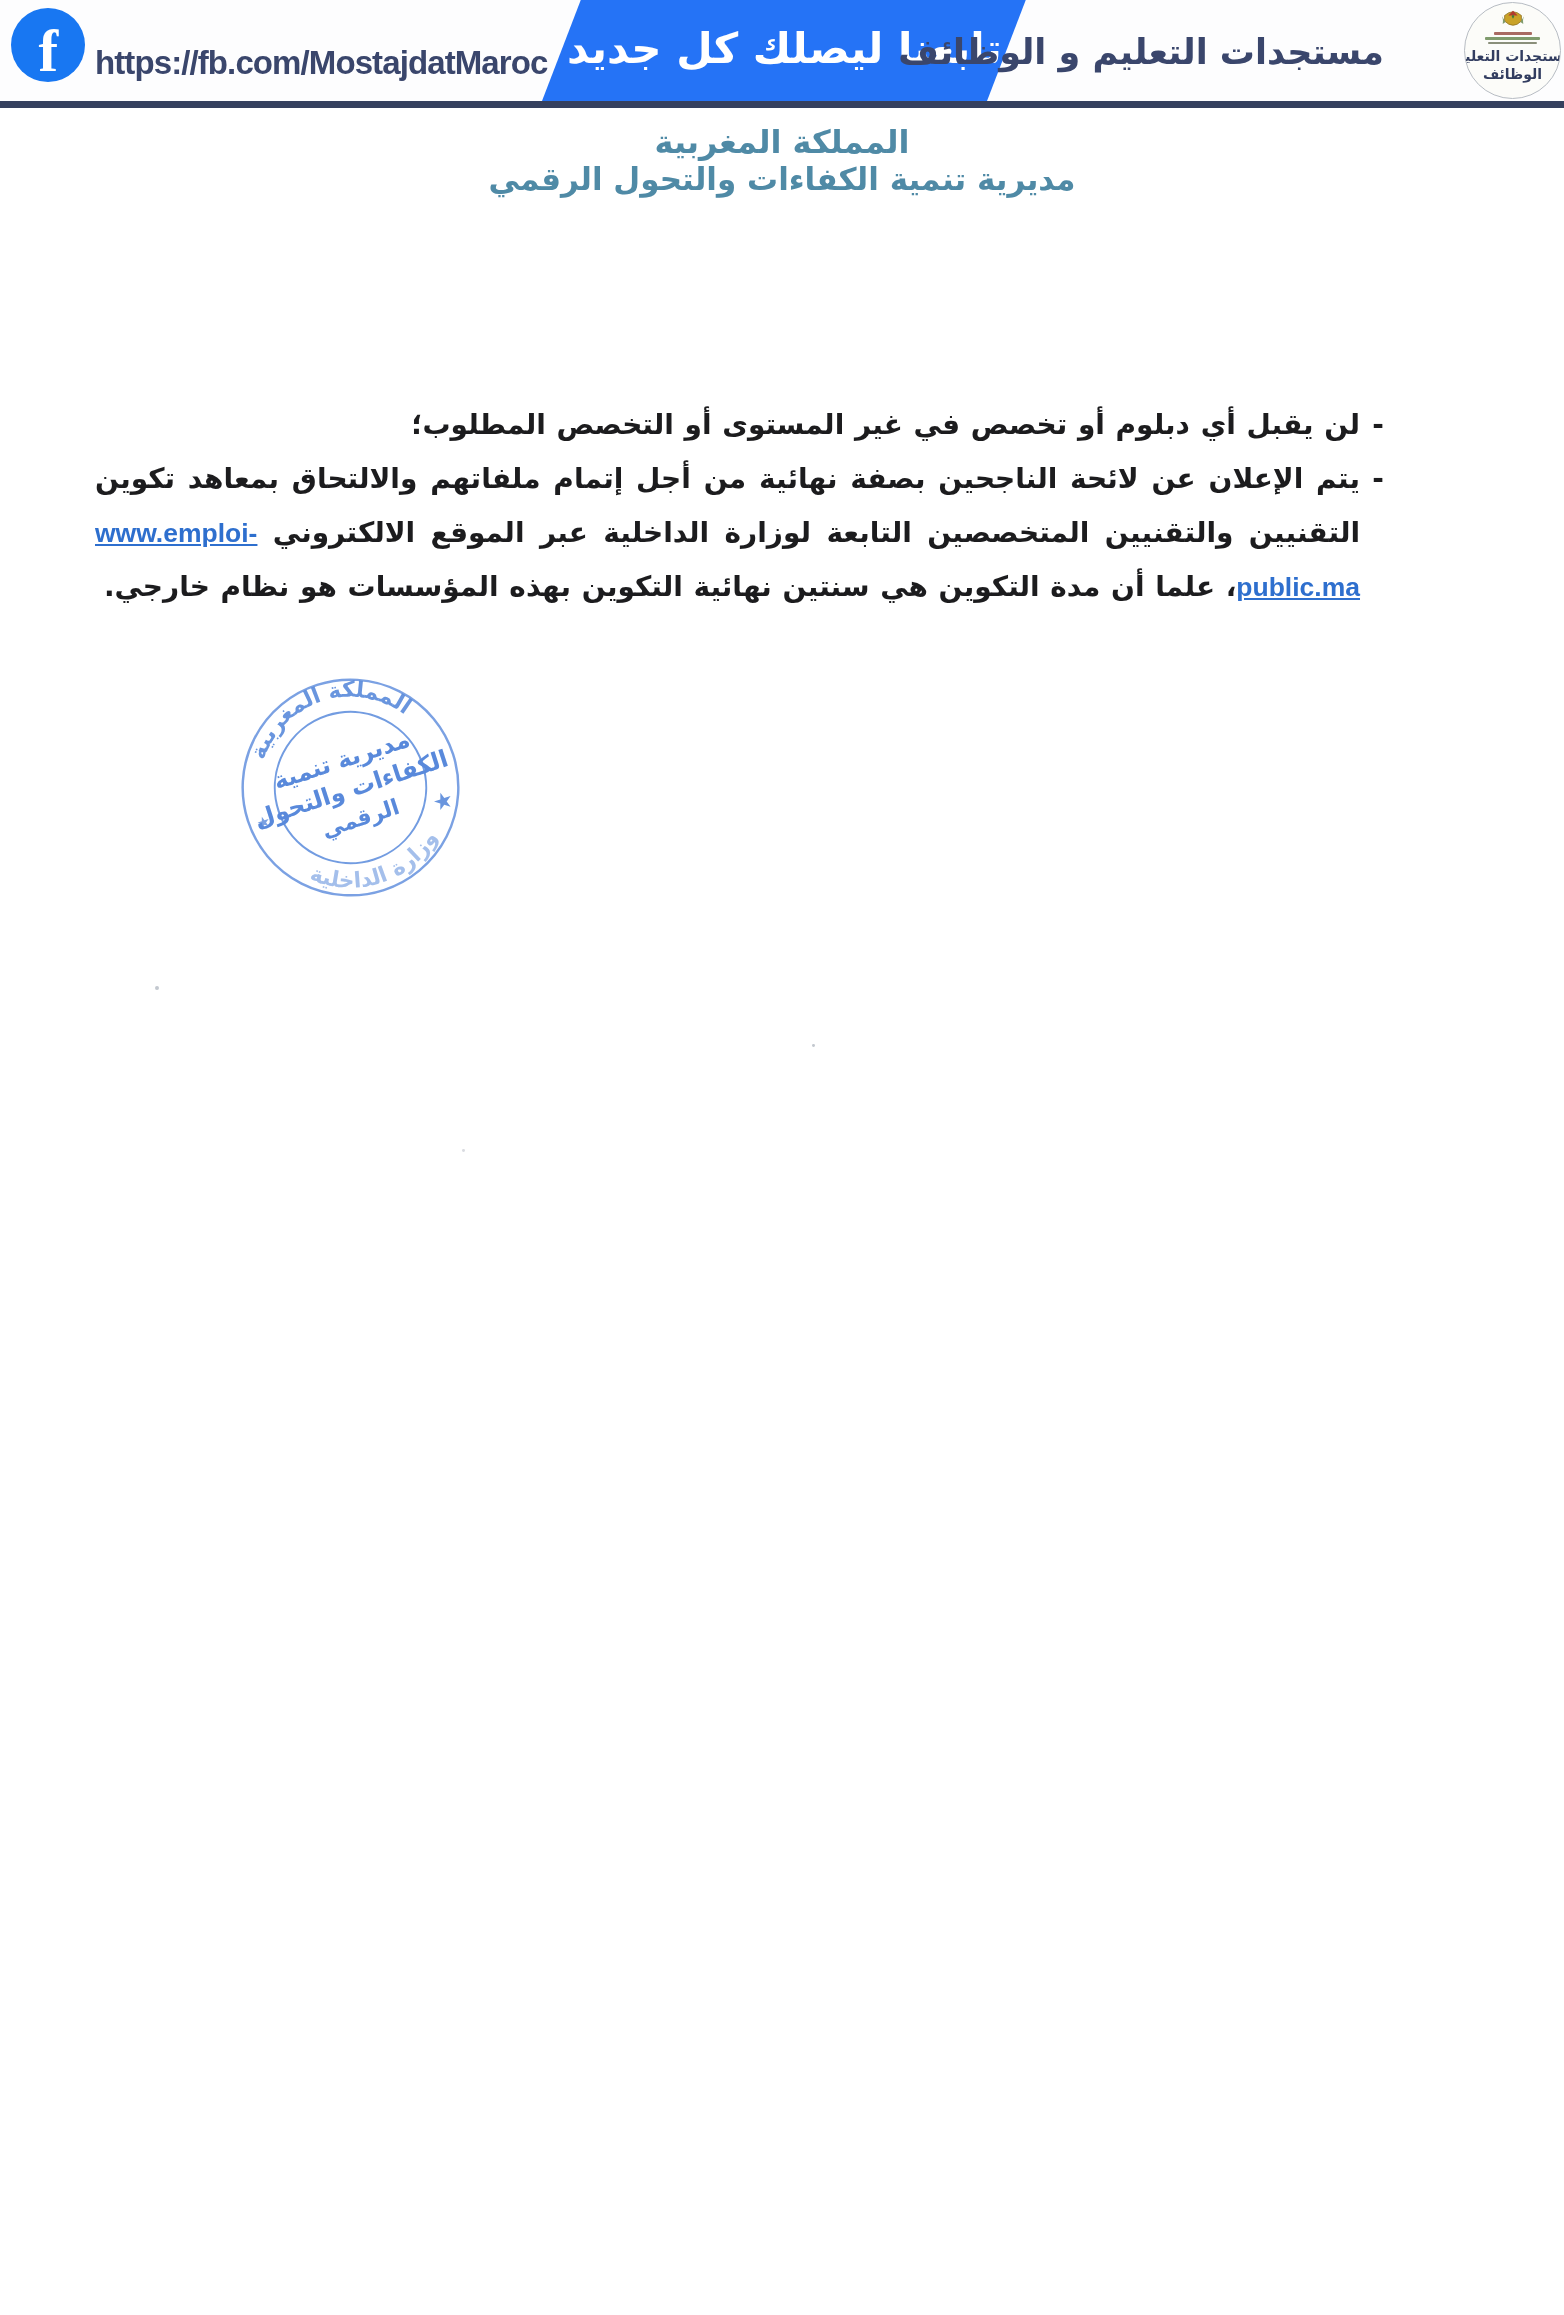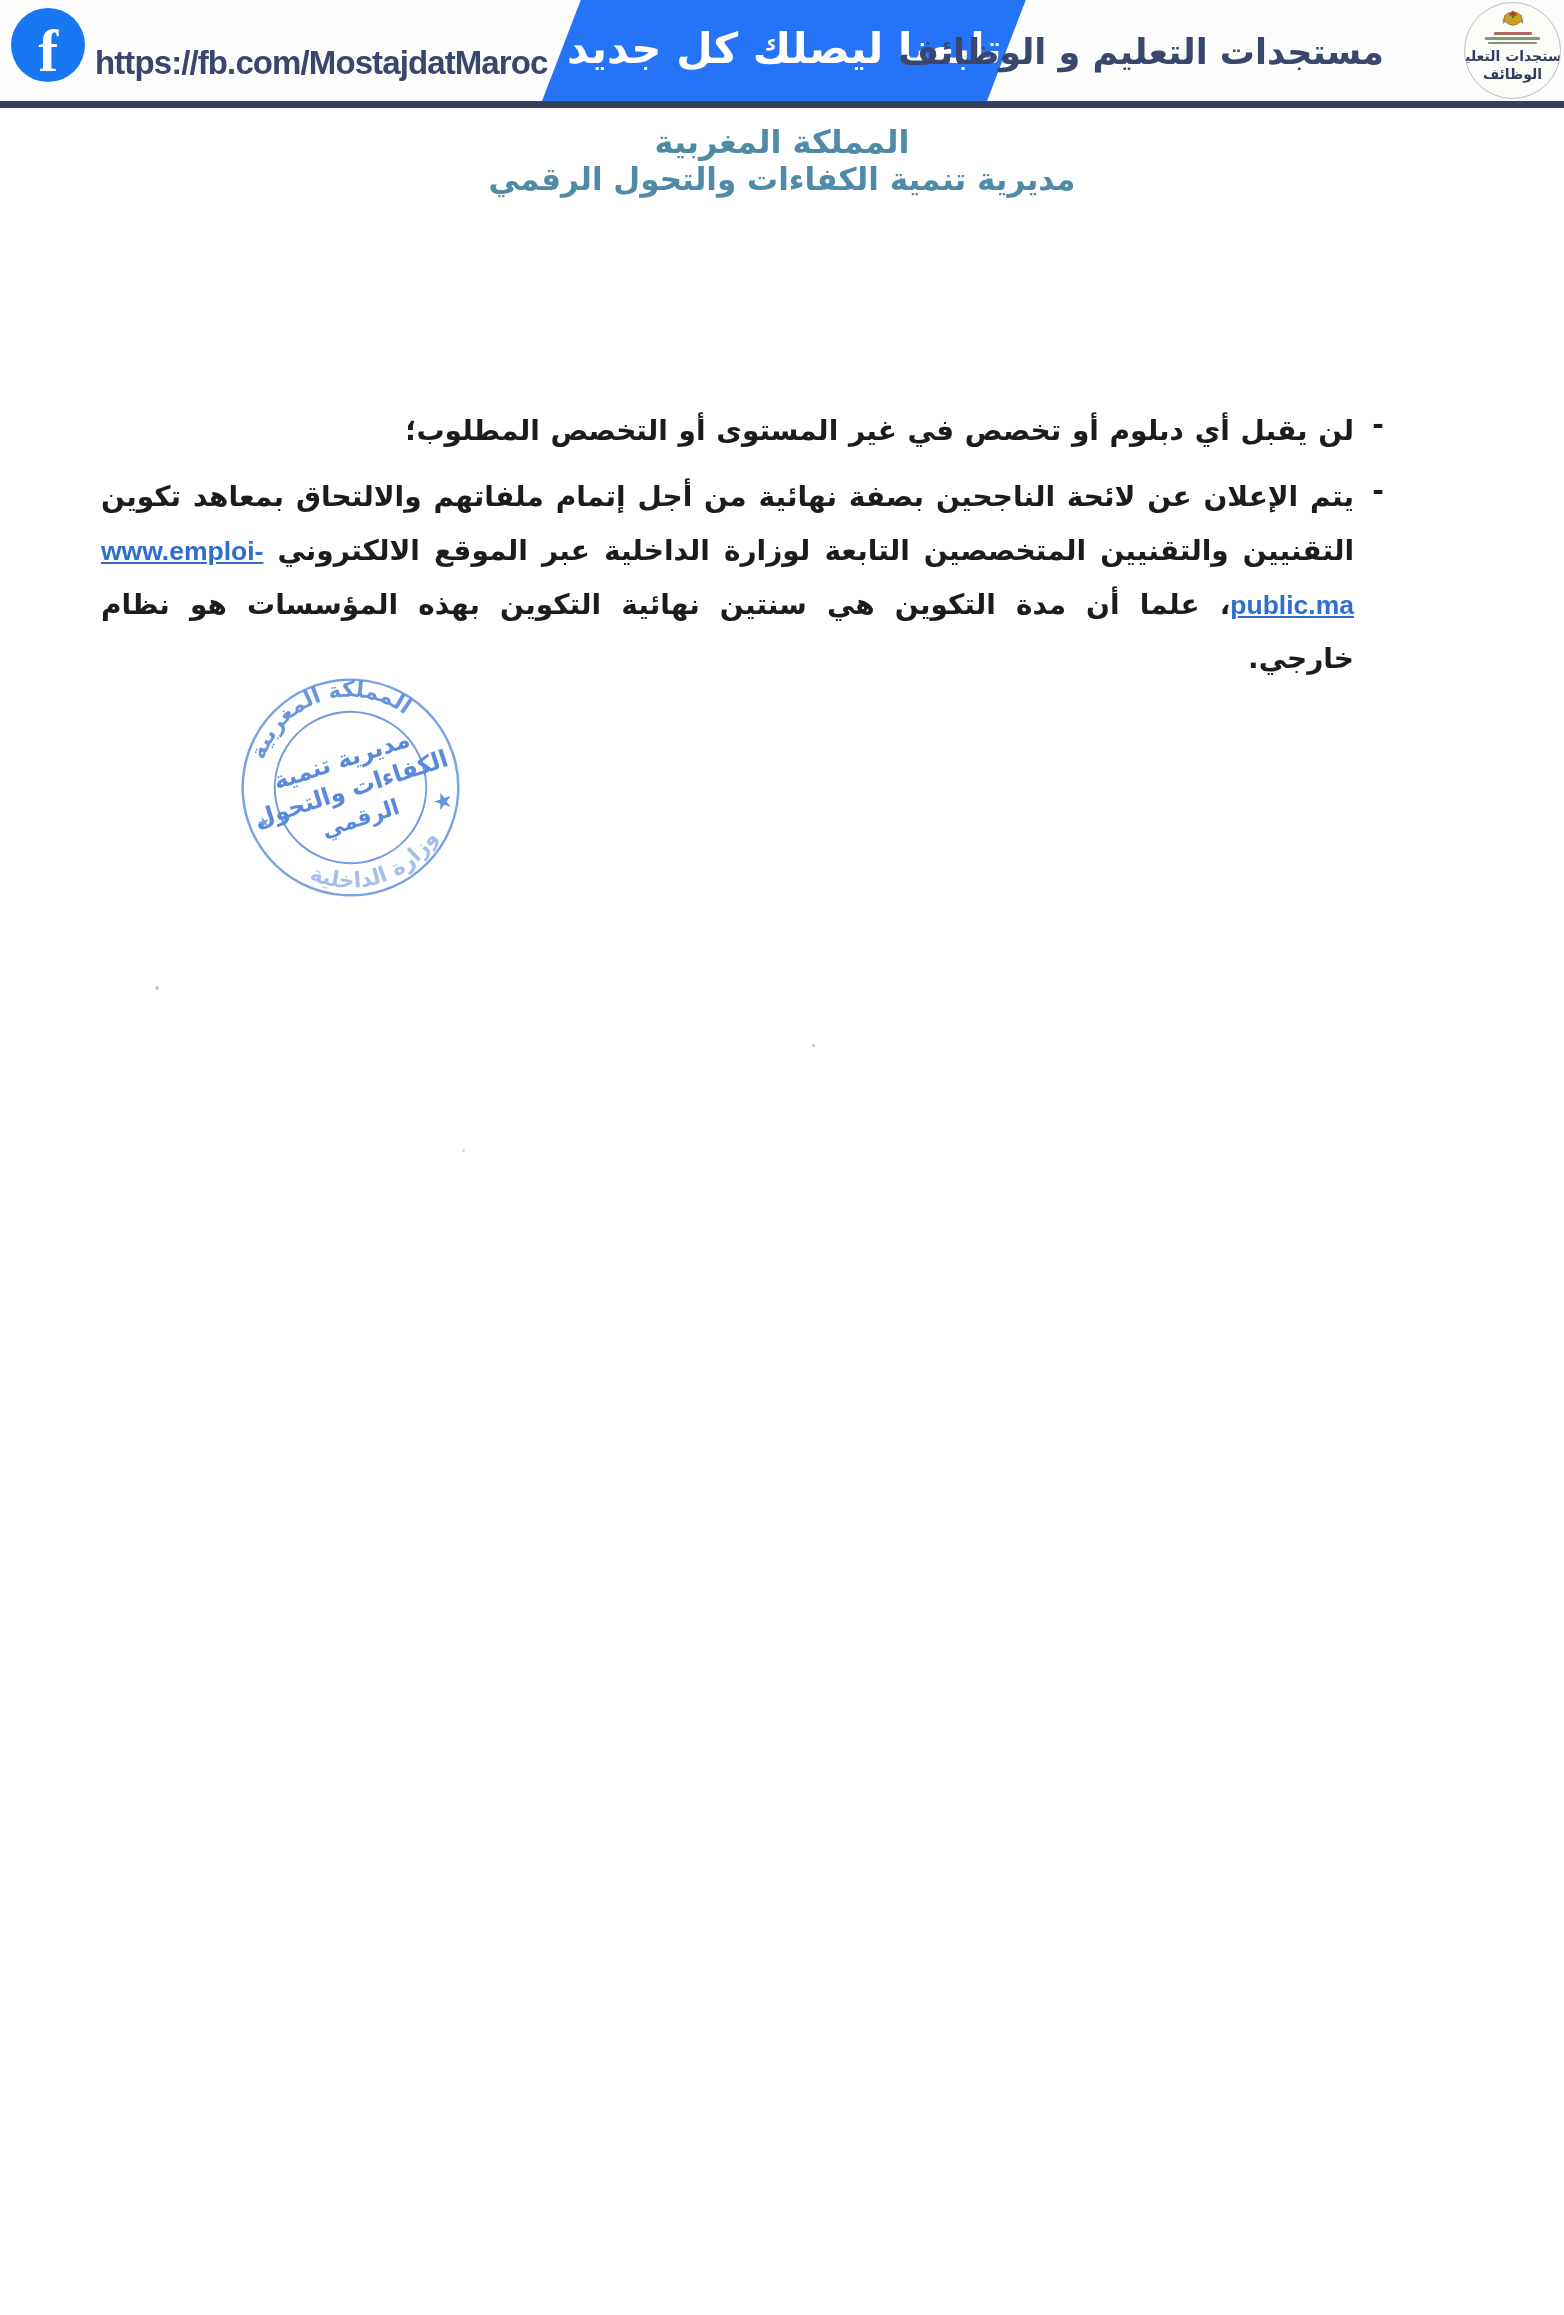--- a/index.html
+++ b/index.html
@@ -54,21 +54,21 @@
   .lh-line{font-weight:bold;font-size:32px;line-height:39px;}
   .lh-sub{font-weight:bold;font-size:31px;line-height:35px;}
 
   
   .bullets{position:absolute;left:95px;top:398px;width:1301px;direction:rtl;color:#1c1c1e;}
   .bullet{display:flex;flex-direction:row;align-items:flex-start;}
   .bullet-marker{
     flex:0 0 36px;text-align:center;font-size:28px;line-height:54px;font-weight:bold;
   }
   .bullet-text{
-    flex:1 1 auto;margin:6px;font-size:28px;line-height:54px;text-align:justify;
+    flex:1 1 auto;margin:0;font-size:28px;line-height:54px;text-align:justify;
     font-weight:600;word-spacing:0.9px;
   }
   .weblink{color:#2e6fce;text-decoration:underline;font-family:"Liberation Sans",sans-serif;font-weight:bold;font-size:26.5px;}
 
   
   .stamp{position:absolute;left:237px;top:674px;opacity:.92;}
 
   
   .speck{position:absolute;border-radius:50%;background:#aab0ba;opacity:.7;}
   .sp1{left:155px;top:986px;width:3.8px;height:3.8px;}

